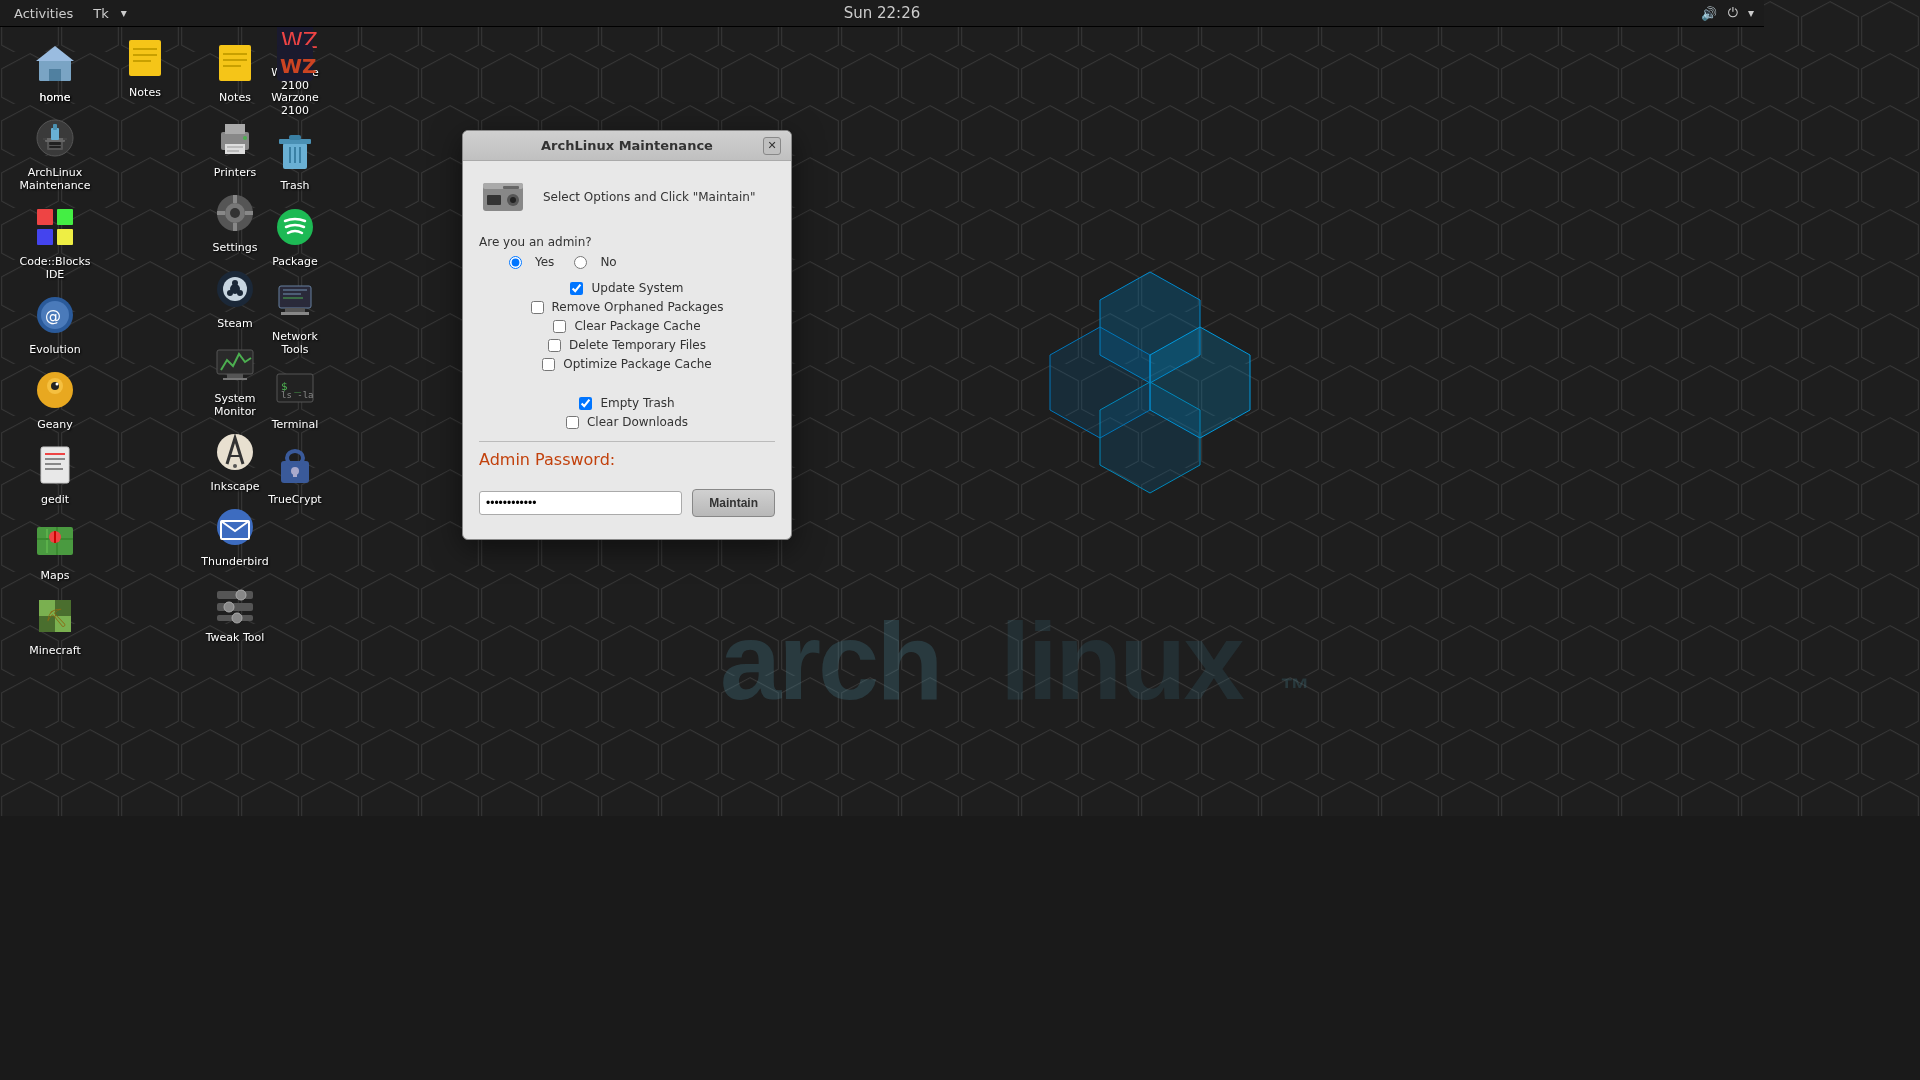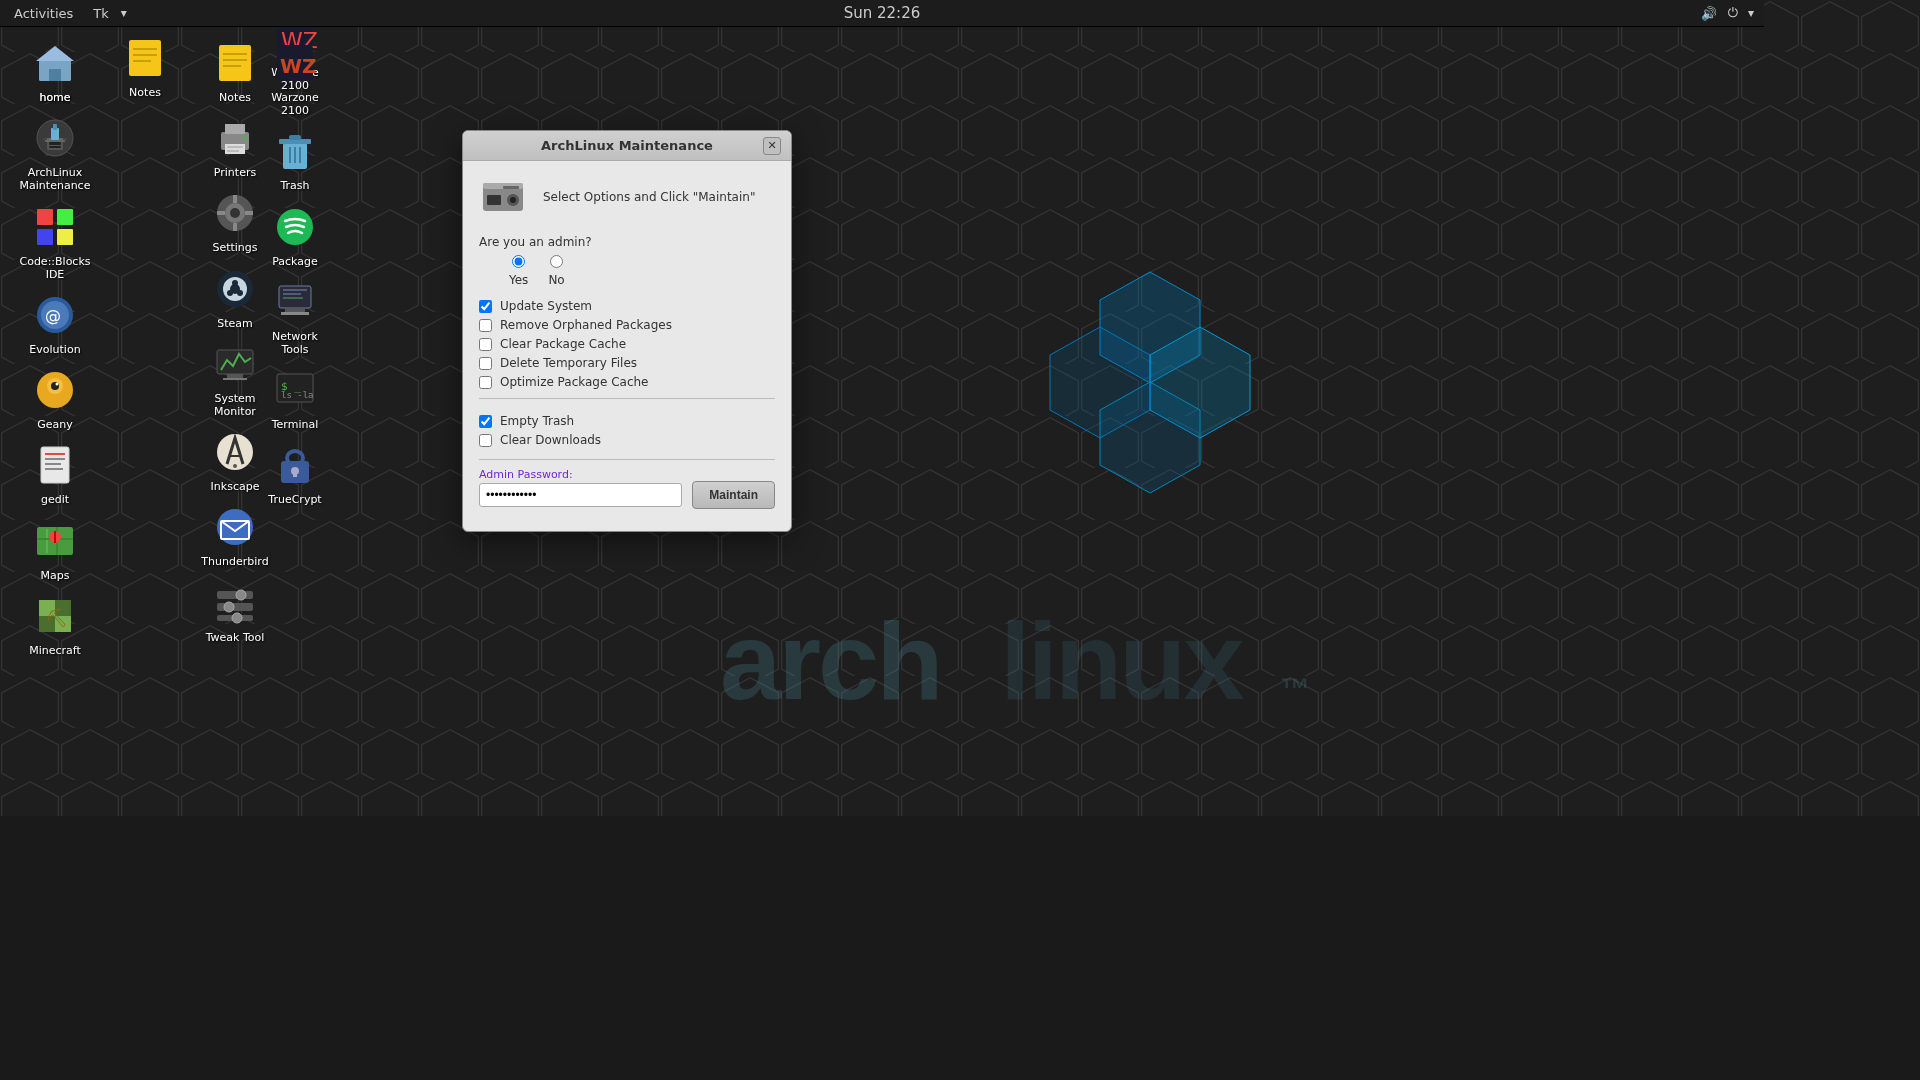--- a/index.html
+++ b/index.html
@@ -219,36 +219,36 @@
     .radio-group {
       display: flex;
       gap: 20px;
       margin-bottom: 12px;
       padding-left: 30px;
     }
 
     .radio-label {
       display: flex;
       align-items: center;
-      gap: 5px;
+      gap: 13px;
       font-size: 12px;
       color: #333;
       cursor: pointer;
-      flex-direction: column;
     }
 
     .radio-label input[type=radio] {
       cursor: pointer;
     }
 
     .options-list {
       display: flex;
       flex-direction: column;
       gap: 5px;
       margin-bottom: 12px;
+      align-items: center;
     }
 
     .option-row {
       display: flex;
       align-items: center;
       gap: 8px;
     }
 
     .option-row input[type=checkbox] {
       cursor: pointer;
@@ -263,23 +263,23 @@
       height: 1px;
       background: #bbb;
       margin: 4px 0 10px 0;
     }
 
     .password-section {
       margin-bottom: 10px;
     }
 
     .password-label {
-      font-size: 11px;
-      color: #6d28d9;
-      margin-bottom: 0;
+      font-size: 16px;
+      color: #c2410c;
+      margin-bottom: 20px;
     }
 
     .password-row {
       display: flex;
       align-items: center;
       gap: 10px;
     }
 
     .password-input {
       flex: 1;

